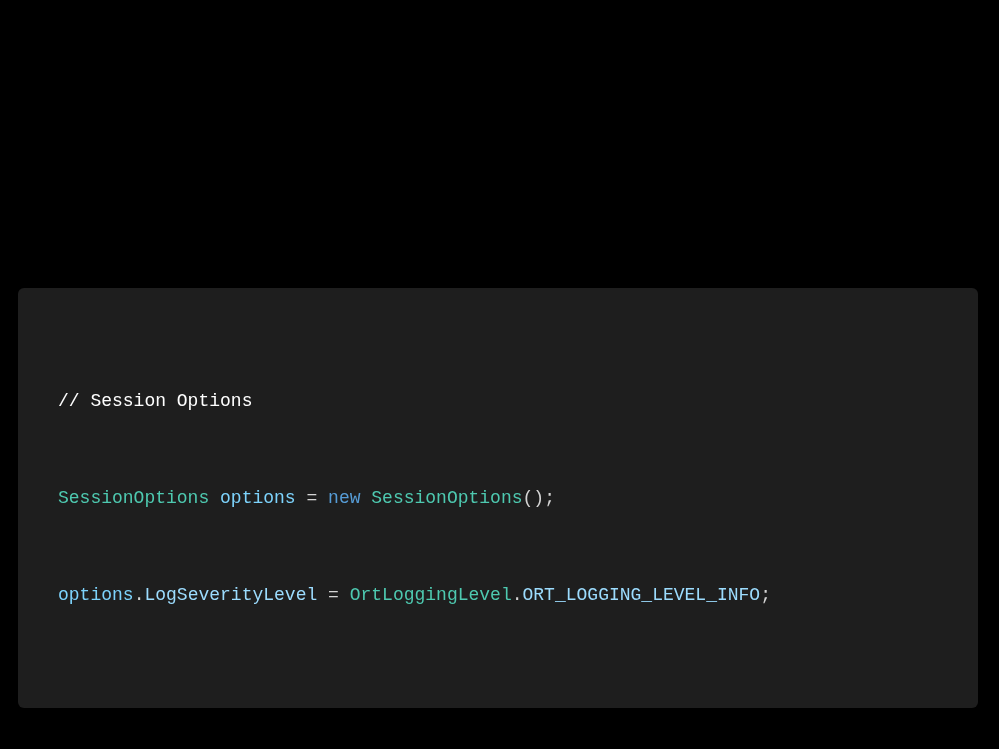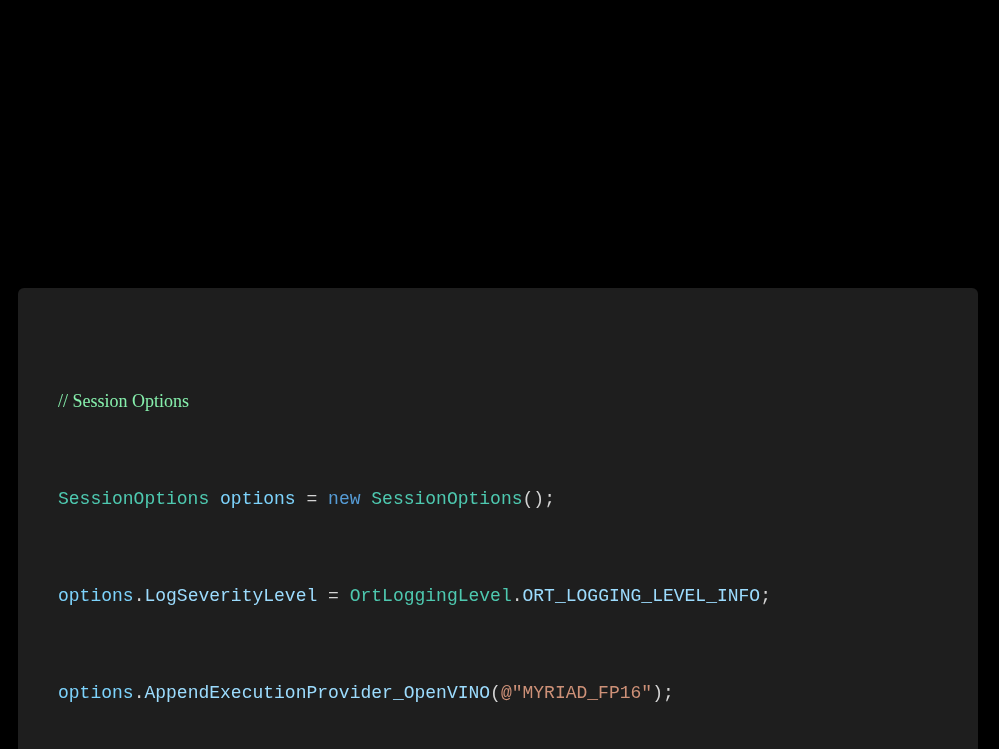--- a/index.html
+++ b/index.html
@@ -29,22 +29,21 @@
     }
 
     .code-content {
       font-family: 'Courier New', Courier, monospace;
       font-size: 18px;
       line-height: 1.8;
       white-space: pre;
     }
 
     .comment {
-      color: #86efac;
-      font-family: Liberation Serif, serif;
+      color: #ffffff;
     }
 
     .type {
       color: #4ec9b0;
     }
 
     .variable {
       color: #7dd3fc;
     }
 
@@ -70,15 +69,14 @@
     }
   </style>
 </head>
 <body>
 
 <div class="code-block">
   <div class="code-content">
     <div><span class="comment">// Session Options</span></div>
     <div><span class="type">SessionOptions</span><span class="plain"> </span><span class="variable">options</span><span class="plain"> = </span><span class="keyword">new</span><span class="plain"> </span><span class="class-name">SessionOptions</span><span class="plain">();</span></div>
     <div><span class="variable">options</span><span class="plain">.</span><span class="property">LogSeverityLevel</span><span class="plain"> = </span><span class="type">OrtLoggingLevel</span><span class="plain">.</span><span class="property">ORT_LOGGING_LEVEL_INFO</span><span class="plain">;</span></div>
-    <div><span class="variable">options</span><span class="plain">.</span><span class="property">AppendExecutionProvider_OpenVINO</span><span class="plain">(</span><span class="string">@"MYRIAD_FP16"</span><span class="plain">);</span></div>
   </div>
 </div>
 
 </body></html>

